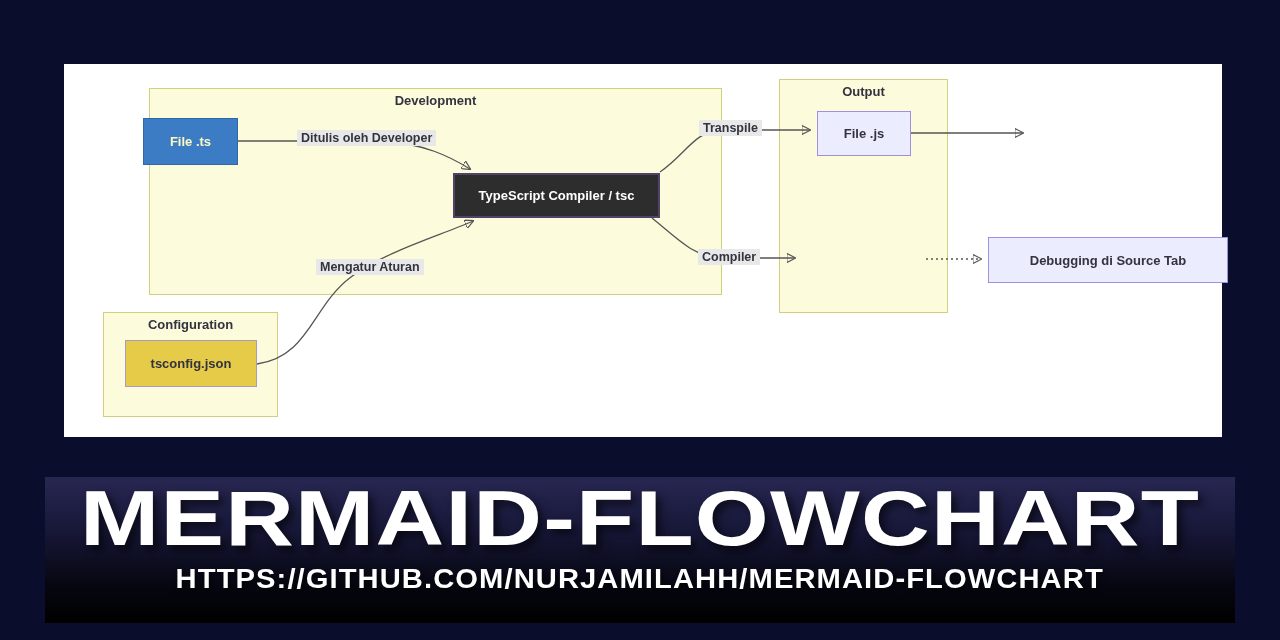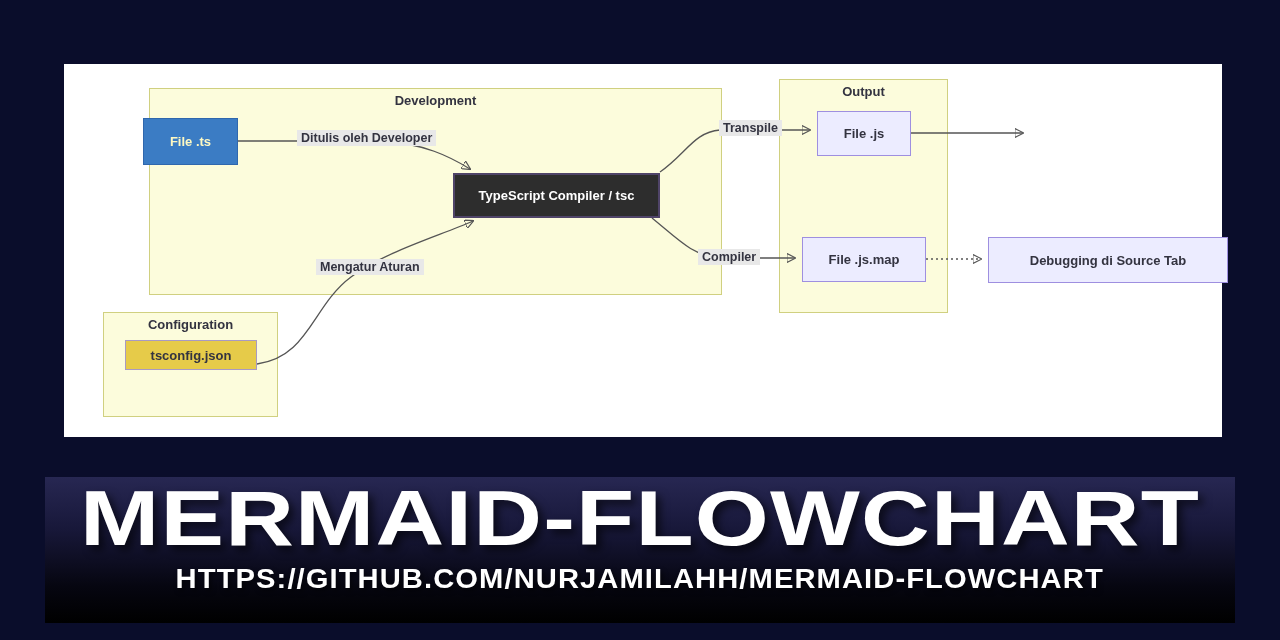--- a/index.html
+++ b/index.html
@@ -14,31 +14,31 @@
   .sg-development{left:39px;top:24px;width:573px;height:207px;margin-left:46px;}
   .sg-configuration{left:39px;top:248px;width:175px;height:105px;}
   .sg-output{left:715px;top:15px;width:169px;height:234px;}
 
   svg.edges{position:absolute;left:0;top:0;width:1158px;height:373px;}
   svg.edges path{fill:none;stroke:var(--edge-line,#555);stroke-width:1.3px;}
 
   .node{position:absolute;display:flex;align-items:center;justify-content:center;box-sizing:border-box;font-size:13px;font-weight:600;color:var(--text-dark,#333340);text-align:center;}
   .node-file-ts{left:79px;top:54px;width:95px;height:47px;background:var(--node-blue,#3b7cc4);border:1px solid #2f67ad;color:#fef9c3;}
   .node-compiler{left:389px;top:109px;width:207px;height:45px;background:var(--node-dark,#2d2d2d);border:2px solid var(--node-dark-border,#4f4468);color:#fff;}
-  .node-tsconfig{left:61px;top:276px;width:132px;height:30px;background:var(--node-yellow,#e6cb49);border:1px solid var(--node-yellow-border,#a89ac2);}
+  .node-tsconfig{left:61px;top:276px;width:132px;height:47px;background:var(--node-yellow,#e6cb49);border:1px solid var(--node-yellow-border,#a89ac2);}
   .node-lav{background:var(--node-lavender,#ececff);border:1px solid var(--node-lavender-border,#9e8fe0);}
   .node-file-js{left:753px;top:47px;width:94px;height:45px;}
   .node-file-js-map{left:738px;top:173px;width:124px;height:45px;}
   .node-debugging{left:924px;top:173px;width:240px;height:46px;}
   .node-browser{left:966px;top:4px;width:124px;height:122px;border-radius:50%;background:var(--circle-fill,#e6e6fa);border:1px solid var(--circle-border,#b3a6e3);}
 
   .edge-label{position:absolute;background:var(--edge-label-bg,#e8e8e8);color:var(--text-dark,#333340);font-size:12.5px;font-weight:600;padding:1px 4px;white-space:nowrap;}
   .el-ditulis{left:233px;top:66px;}
   .el-mengatur{left:236px;top:195px;margin-left:16px;}
-  .el-transpile{left:635px;top:56px;margin-left:20px;}
+  .el-transpile{left:635px;top:56px;}
   .el-generate{left:634px;top:185px;}
 
   
   .footer-panel{position:absolute;left:45px;top:477px;width:1190px;height:146px;
     background:linear-gradient(180deg,#272752 0%,#18183a 35%,#060610 75%,#000 100%);
     text-align:center;color:var(--text-white,#fff);}
   .footer-title{display:inline-block;margin-top:2px;font-size:78px;line-height:1.02;font-weight:800;letter-spacing:1px;
     transform:scaleX(1.22);transform-origin:50% 50%;white-space:nowrap;
     text-shadow:4px 5px 8px rgba(0,0,0,0.6);}
   .footer-url{display:inline-block;margin-top:5px;font-size:27px;font-weight:800;letter-spacing:1px;
@@ -81,23 +81,20 @@
     </div>
     <div class="node node-compiler">
       <span>TypeScript Compiler / tsc</span>
     </div>
     <div class="node node-tsconfig">
       <span>tsconfig.json</span>
     </div>
     <div class="node node-lav node-file-js">
       <span>File .js</span>
     </div>
-    <div class="node node-lav node-file-js-map">
-      <span>File .js.map</span>
-    </div>
     <div class="node node-lav node-debugging">
       <span>Debugging di Source Tab</span>
     </div>
 
     <div class="edge-label el-ditulis">Ditulis oleh Developer</div>
     <div class="edge-label el-mengatur">Mengatur Aturan</div>
     <div class="edge-label el-transpile">Transpile</div>
     <div class="edge-label el-generate">Compiler</div>
 
   </div>

